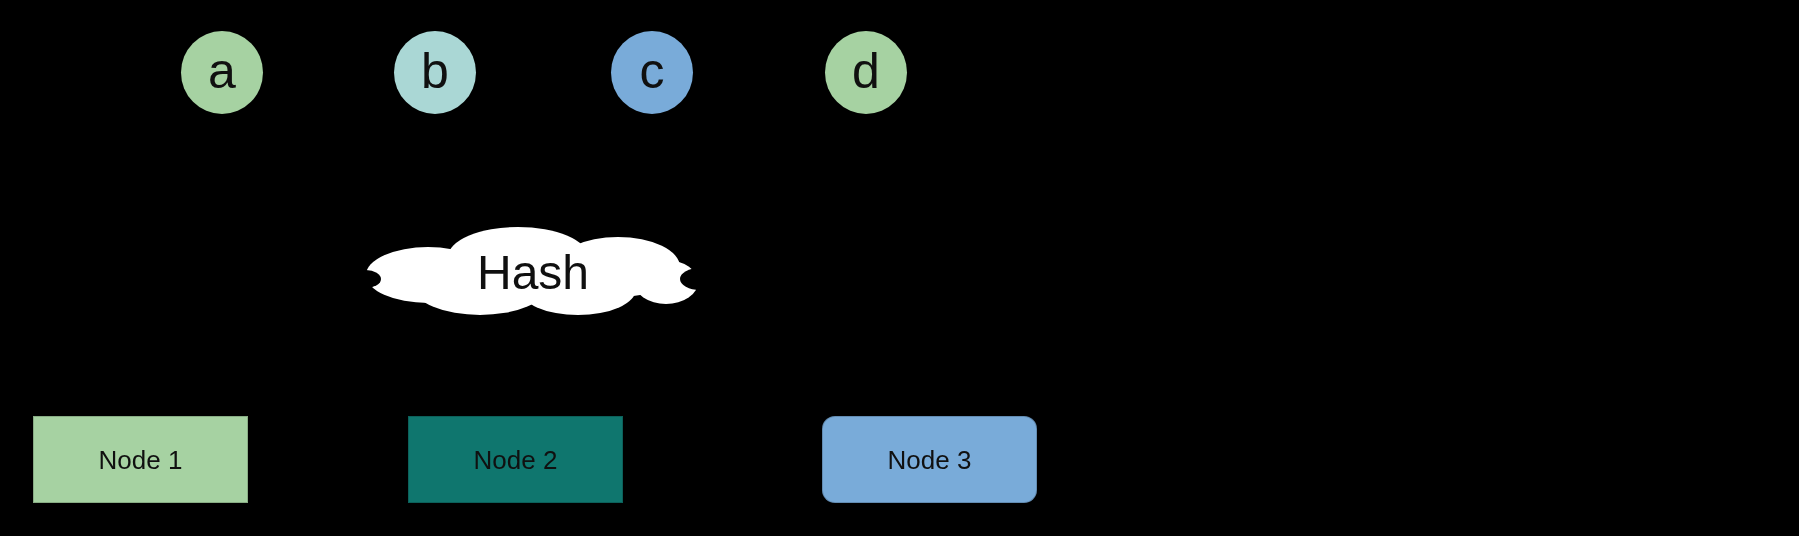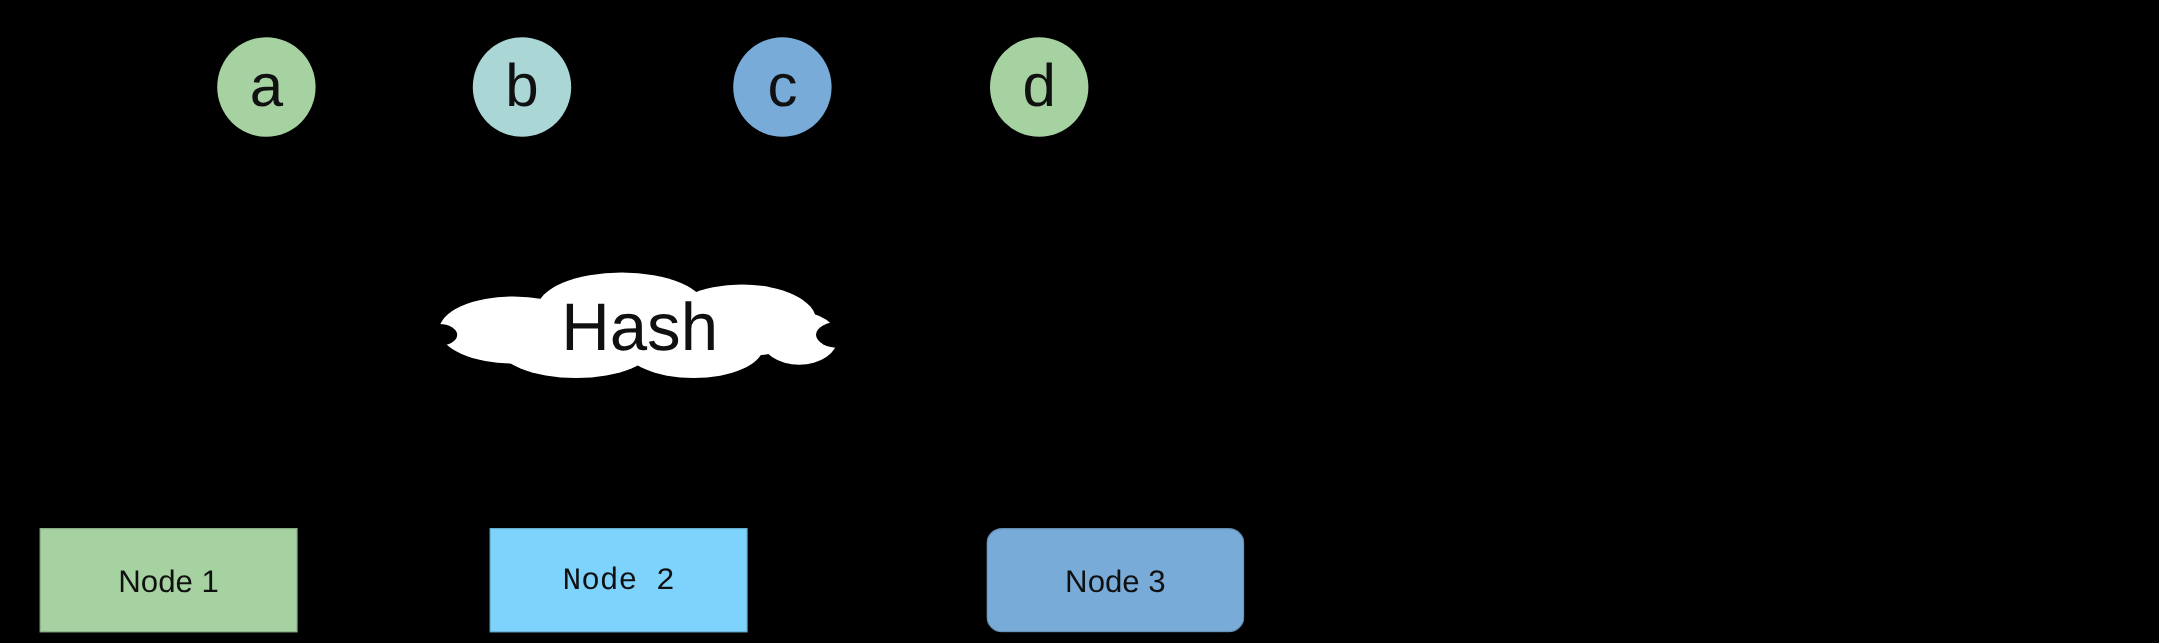--- a/index.html
+++ b/index.html
@@ -45,37 +45,36 @@
   }
   .cloud svg { position: absolute; left: 0; top: 0; width: 100%; height: 100%; overflow: visible; }
   .cloud svg .lobe  { fill: var(--cloud_fill, #fff); }
   .cloud svg .notch { fill: var(--bg, #000); }
   .cloud-label {
     position: absolute;
     left: 0; top: 0; right: 0; bottom: 0;
     display: flex;
     align-items: center;
     justify-content: center;
-    font-size: 56px;
+    font-size: 48px;
     line-height: 1;
     color: var(--shape_text, #111);
     padding-top: 2px;
   }
 
   
   .node-box {
     position: absolute;
     top: 416px;
     width: 215px;
     height: 87px;
     display: flex;
     align-items: center;
     justify-content: center;
     border: 1px solid rgba(0,0,0,0.18);
-    margin-top: 24px;
   }
   .node-box .node-label {
     font-size: 26px;
     line-height: 1;
     color: var(--shape_text, #111);
   }
   .node-1 { left: 33px; }
   .node-2 { left: 408px; }
   .node-3 { left: 822px; border-radius: 13px; }
 </style>
@@ -107,20 +106,20 @@
       <ellipse class="lobe" cx="210" cy="62" rx="58" ry="26"></ellipse>
       <ellipse class="notch" cx="-2" cy="52" rx="15" ry="9"></ellipse>
       <ellipse class="notch" cx="332" cy="52" rx="20" ry="11"></ellipse>
     </svg>
     <div class="cloud-label">Hash</div>
   </div>
 
   <div class="node-box node-1" style="background-color: rgb(166, 210, 162);">
     <span class="node-label">Node 1</span>
   </div>
-  <div class="node-box node-2" style="background-color: #7dd3fc; font-family: Liberation Mono, monospace;">
+  <div class="node-box node-2" style="background-color: #0f766e;">
     <span class="node-label">Node 2</span>
   </div>
   <div class="node-box node-3" style="background-color: rgb(121, 171, 217);">
     <span class="node-label">Node 3</span>
   </div>
 
 </div>
 
 </body></html>

